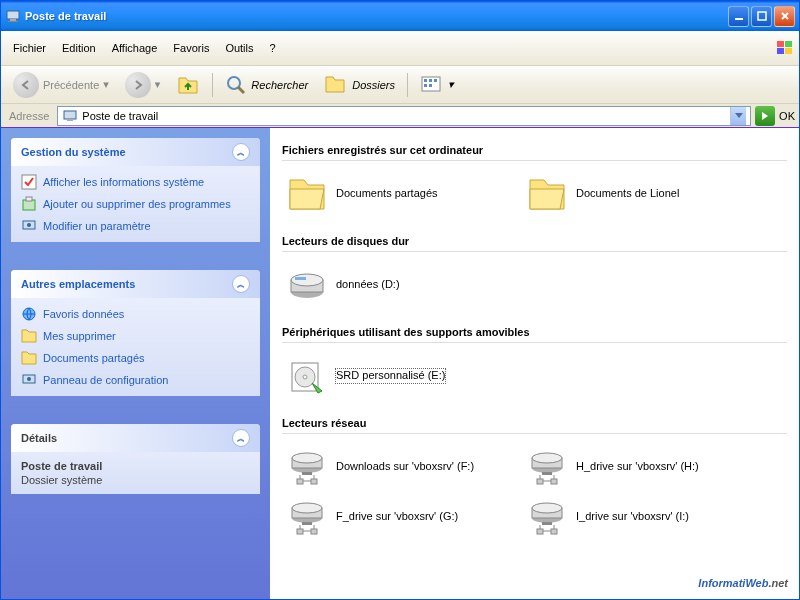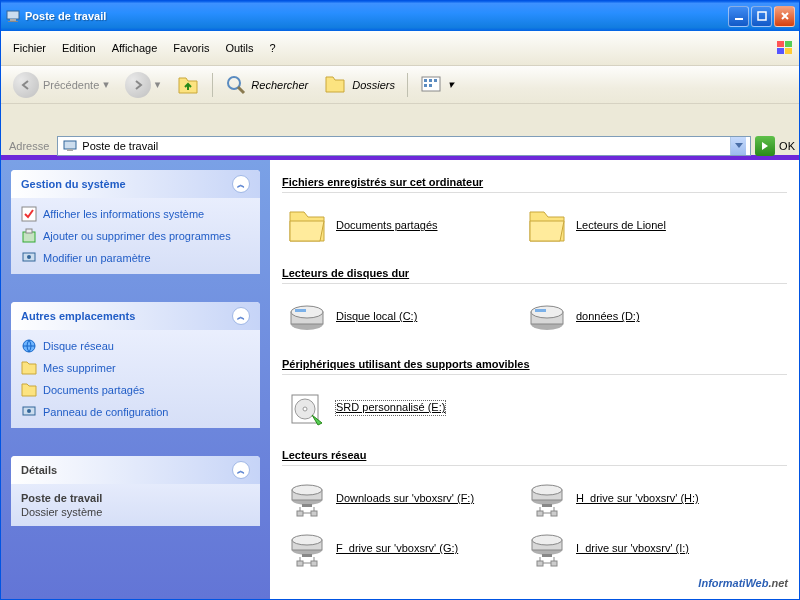--- a/index.html
+++ b/index.html
@@ -19,40 +19,40 @@
 .menubar { height: 35px; background: linear-gradient(to bottom, #fdfdfb, #ece9d8); display: flex; align-items: center; padding: 0 4px; border-bottom: 1px solid #d6d2c2; position: relative; }
 .menu-item { padding: 3px 8px; cursor: default; }
 .xp-flag { position: absolute; right: 4px; width: 20px; height: 18px; }
 
 .toolbar { height: 38px; background: linear-gradient(to bottom, #fdfdfb 0%, #f0ede0 60%, #ece9d8 100%); display: flex; align-items: center; padding: 12px 6px; border-bottom: 1px solid #d6d2c2; gap: 4px; }
 .tb-btn { display: flex; align-items: center; gap: 4px; padding: 4px 6px; color: #888; }
 .tb-btn.enabled { color: #000; font-style: italic; }
 .tb-sep { width: 1px; height: 24px; background: #c0c0b0; margin: 0 2px; }
 .nav-circle { width: 26px; height: 26px; border-radius: 50%; background: radial-gradient(circle at 30% 30%, #e8e8e8, #c0c0c0); display: flex; align-items: center; justify-content: center; }
 
-.addressbar { height: 24px; background: #ece9d8; display: flex; align-items: center; padding: 0 4px; border-bottom: 5px solid #6d28d9; gap: 4px; margin-top: 32px; }
+.addressbar { height: 24px; background: #ece9d8; display: flex; align-items: center; padding: 0 4px; border-bottom: 1px solid #6d28d9; gap: 4px; }
 .addr-label { color: #888; padding: 0 4px; }
 .addr-field { flex: 1; height: 20px; background: white; border: 1px solid #7f9db9; display: flex; align-items: center; padding: 0 4px; gap: 4px; }
 .addr-dropdown { width: 16px; height: 18px; background: linear-gradient(to bottom, #c7dbfc, #9dbcef); border-left: 1px solid #b0c8e8; display: flex; align-items: center; justify-content: center; }
 .go-btn { width: 20px; height: 20px; background: linear-gradient(to bottom, #5fc04a, #2a8a1a); border-radius: 3px; display: flex; align-items: center; justify-content: center; color: white; }
 
 .content { flex: 1; display: flex; background: white; overflow: hidden; }
 
 .sidebar { width: 269px; background: linear-gradient(to bottom, #7aa1e6, #6375d6); padding: 10px; overflow-y: auto; display: flex; flex-direction: column; gap: 28px; }
 .panel { background: linear-gradient(to bottom, #eff3ff, #d6dff7); border-radius: 4px 4px 0 0; }
 .panel-header { background: linear-gradient(to right, #fff, #c6d4f7); border-radius: 4px 4px 0 0; padding: 5px 10px; display: flex; align-items: center; justify-content: space-between; color: #215dc6; font-weight: bold; font-size: 12px; }
 .panel-header.dark { color: #3f3f3f; }
 .collapse-btn { width: 18px; height: 18px; border-radius: 50%; background: #fff; border: 1px solid #a0b8e6; display: flex; align-items: center; justify-content: center; color: #4b77cc; font-size: 8px; }
 .panel-body { padding: 8px 10px; display: flex; flex-direction: column; gap: 6px; }
 .task-link { display: flex; align-items: center; gap: 6px; color: #215dc6; cursor: pointer; line-height: 1.3; }
 .task-icon { width: 16px; height: 16px; flex-shrink: 0; }
 .details-body { padding: 8px 10px; color: #3f3f3f; }
 .details-title { font-weight: bold; margin-bottom: 2px; }
 
-.main { flex: 1; padding: 8px 12px; overflow-y: auto; background: white; text-decoration: underline; }
+.main { flex: 1; padding: 8px 12px; overflow-y: auto; background: white; }
 .section-header { font-weight: bold; font-size: 11px; padding: 4px 0; border-bottom: 1px solid #ddd; margin-bottom: 8px; margin-top: 4px; }
 .items-grid { display: flex; flex-wrap: wrap; margin-bottom: 12px; }
 .item { width: 240px; display: flex; align-items: center; gap: 8px; padding: 4px; }
 .item-icon { width: 42px; height: 42px; flex-shrink: 0; display: flex; align-items: center; justify-content: center; }
 .item-label { line-height: 1.2; }
 .item-label.selected { outline: 1px dotted #666; }
 
 .watermark { position: absolute; right: 12px; bottom: 8px; font-family: Arial; font-size: 20px; font-style: italic; font-weight: bold; color: #2b5fb5; }
 .watermark .net { color: #555; }
 
@@ -228,21 +228,21 @@
           <span class="collapse-btn">︽</span>
         </div>
         <div class="panel-body">
           <a class="task-link">
               <span class="task-icon">
                 <svg viewBox="0 0 16 16">
                   <circle cx="8" cy="8" r="6" fill="#6fb5ff" stroke="#1667c9"></circle>
                   <path d="M2 8 L14 8 M8 2 Q12 8 8 14 M8 2 Q4 8 8 14" stroke="#1667c9" fill="none"></path>
                 </svg>
               </span>
-              <span>Disque réseau</span>
+              <span>Favoris données</span>
             </a>
           <a class="task-link">
               <span class="task-icon">
                 <svg viewBox="0 0 16 16">
                   <path d="M1 4 L1 14 L15 14 L15 4 L8 4 L6 2 L1 2 Z" fill="#fce380" stroke="#c9a73b"></path>
                 </svg>
               </span>
               <span>Mes supprimer</span>
             </a>
           <a class="task-link">
@@ -290,36 +290,25 @@
             </span>
             <span class="item-label">Documents partagés</span>
           </div>
           <div class="item">
             <span class="item-icon">
               <svg viewBox="0 0 42 42">
                 <path d="M4 12 L4 36 L38 36 L38 12 L22 12 L18 7 L4 7 Z" fill="#fce380" stroke="#c9a73b"></path>
                 <path d="M4 16 L38 16 L34 36 L4 36 Z" fill="#ffeb9c" stroke="#c9a73b"></path>
               </svg>
             </span>
-            <span class="item-label">Lecteurs de Lionel</span>
+            <span class="item-label">Documents de Lionel</span>
           </div>
         </div>
         <div class="section-header">Lecteurs de disques dur</div>
         <div class="items-grid">
-          <div class="item">
-            <span class="item-icon">
-              <svg viewBox="0 0 42 42">
-                <ellipse cx="21" cy="28" rx="16" ry="6" fill="#b0b0b0"></ellipse>
-                <rect x="5" y="16" width="32" height="12" fill="#d8d8d8" stroke="#888"></rect>
-                <ellipse cx="21" cy="16" rx="16" ry="6" fill="#eee" stroke="#888"></ellipse>
-                <rect x="9" y="13" width="11" height="3" fill="#7ab0e8"></rect>
-              </svg>
-            </span>
-            <span class="item-label">Disque local (C:)</span>
-          </div>
           <div class="item">
             <span class="item-icon">
               <svg viewBox="0 0 42 42">
                 <ellipse cx="21" cy="28" rx="16" ry="6" fill="#b0b0b0"></ellipse>
                 <rect x="5" y="16" width="32" height="12" fill="#d8d8d8" stroke="#888"></rect>
                 <ellipse cx="21" cy="16" rx="16" ry="6" fill="#eee" stroke="#888"></ellipse>
                 <rect x="9" y="13" width="11" height="3" fill="#7ab0e8"></rect>
               </svg>
             </span>
             <span class="item-label">données (D:)</span>

